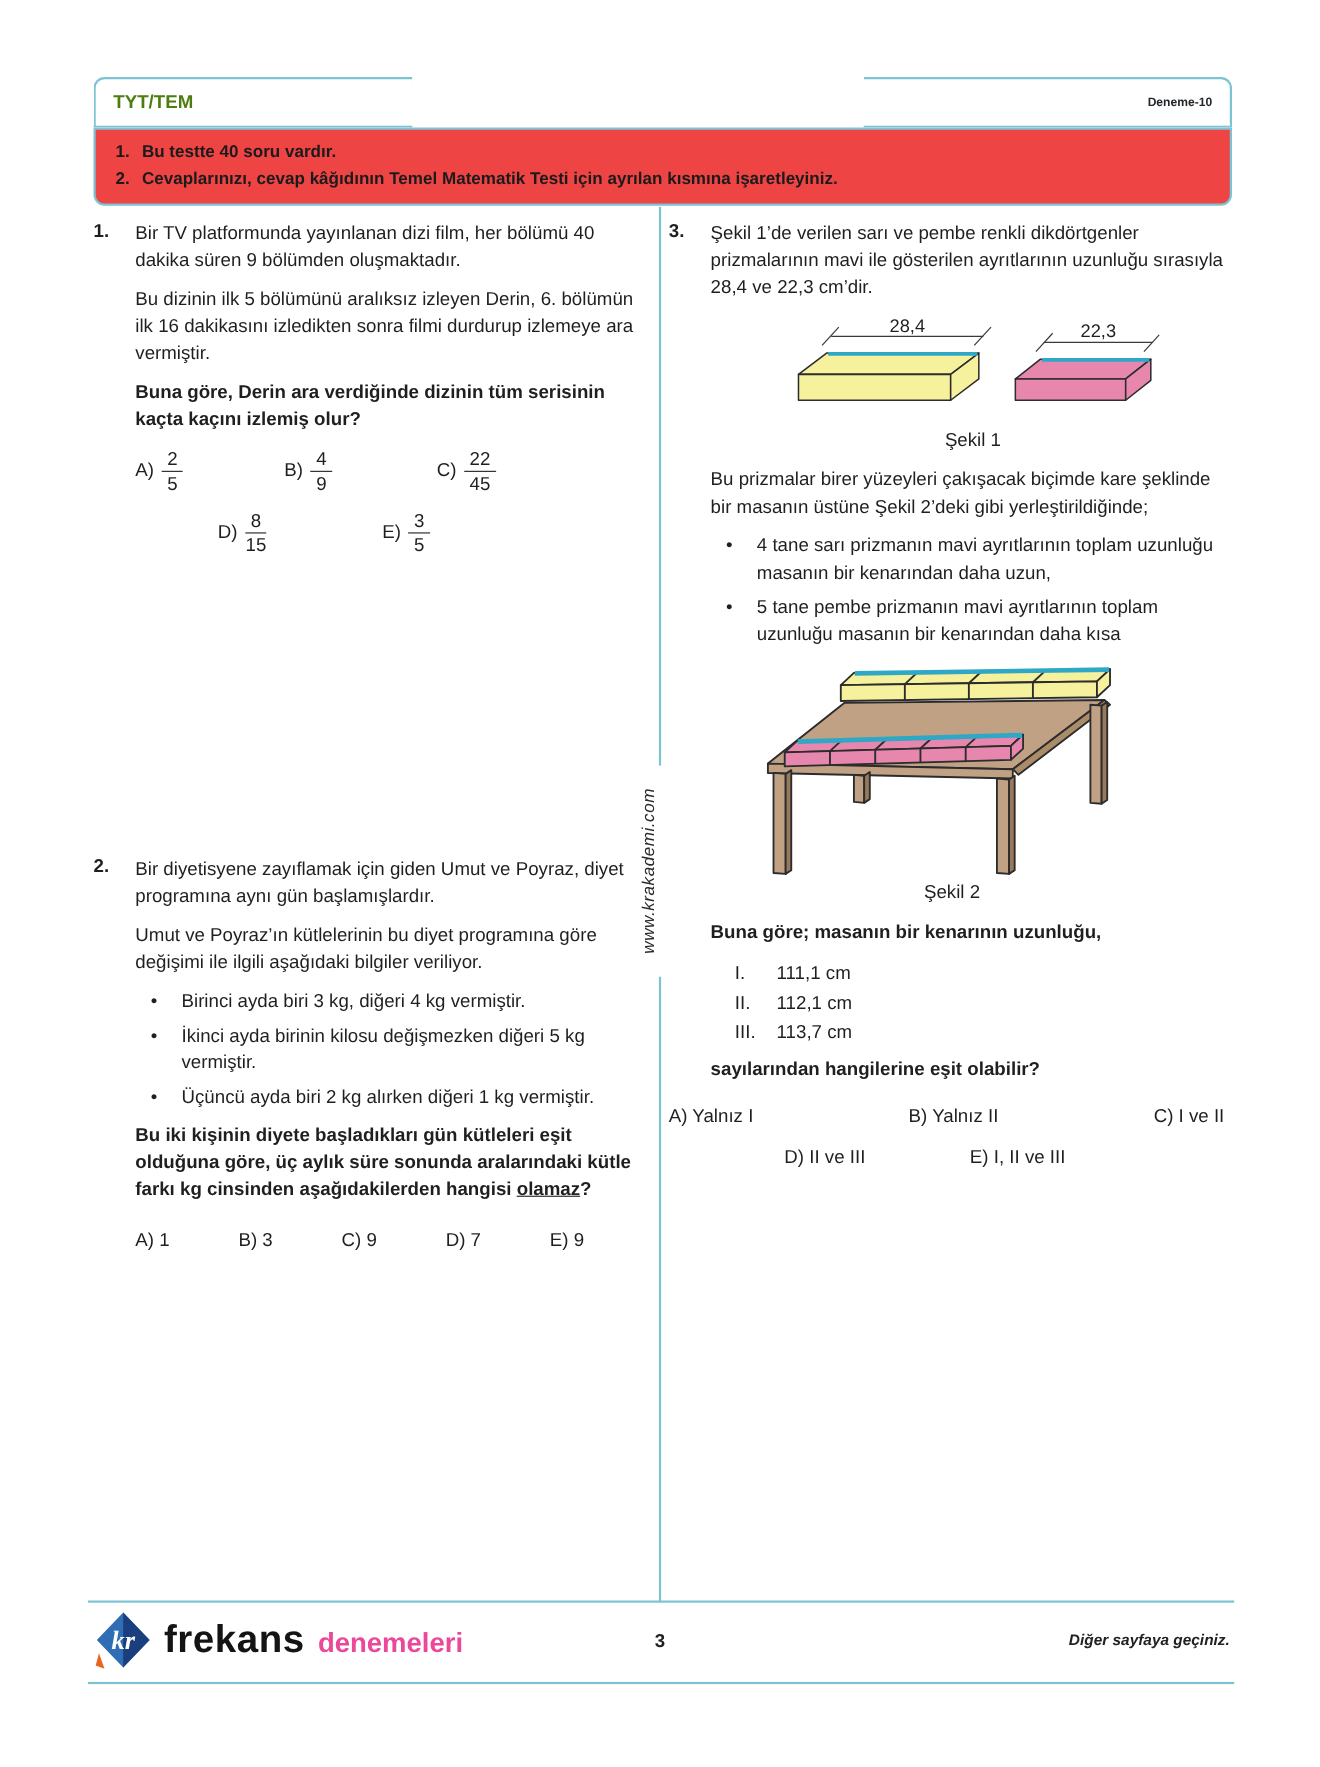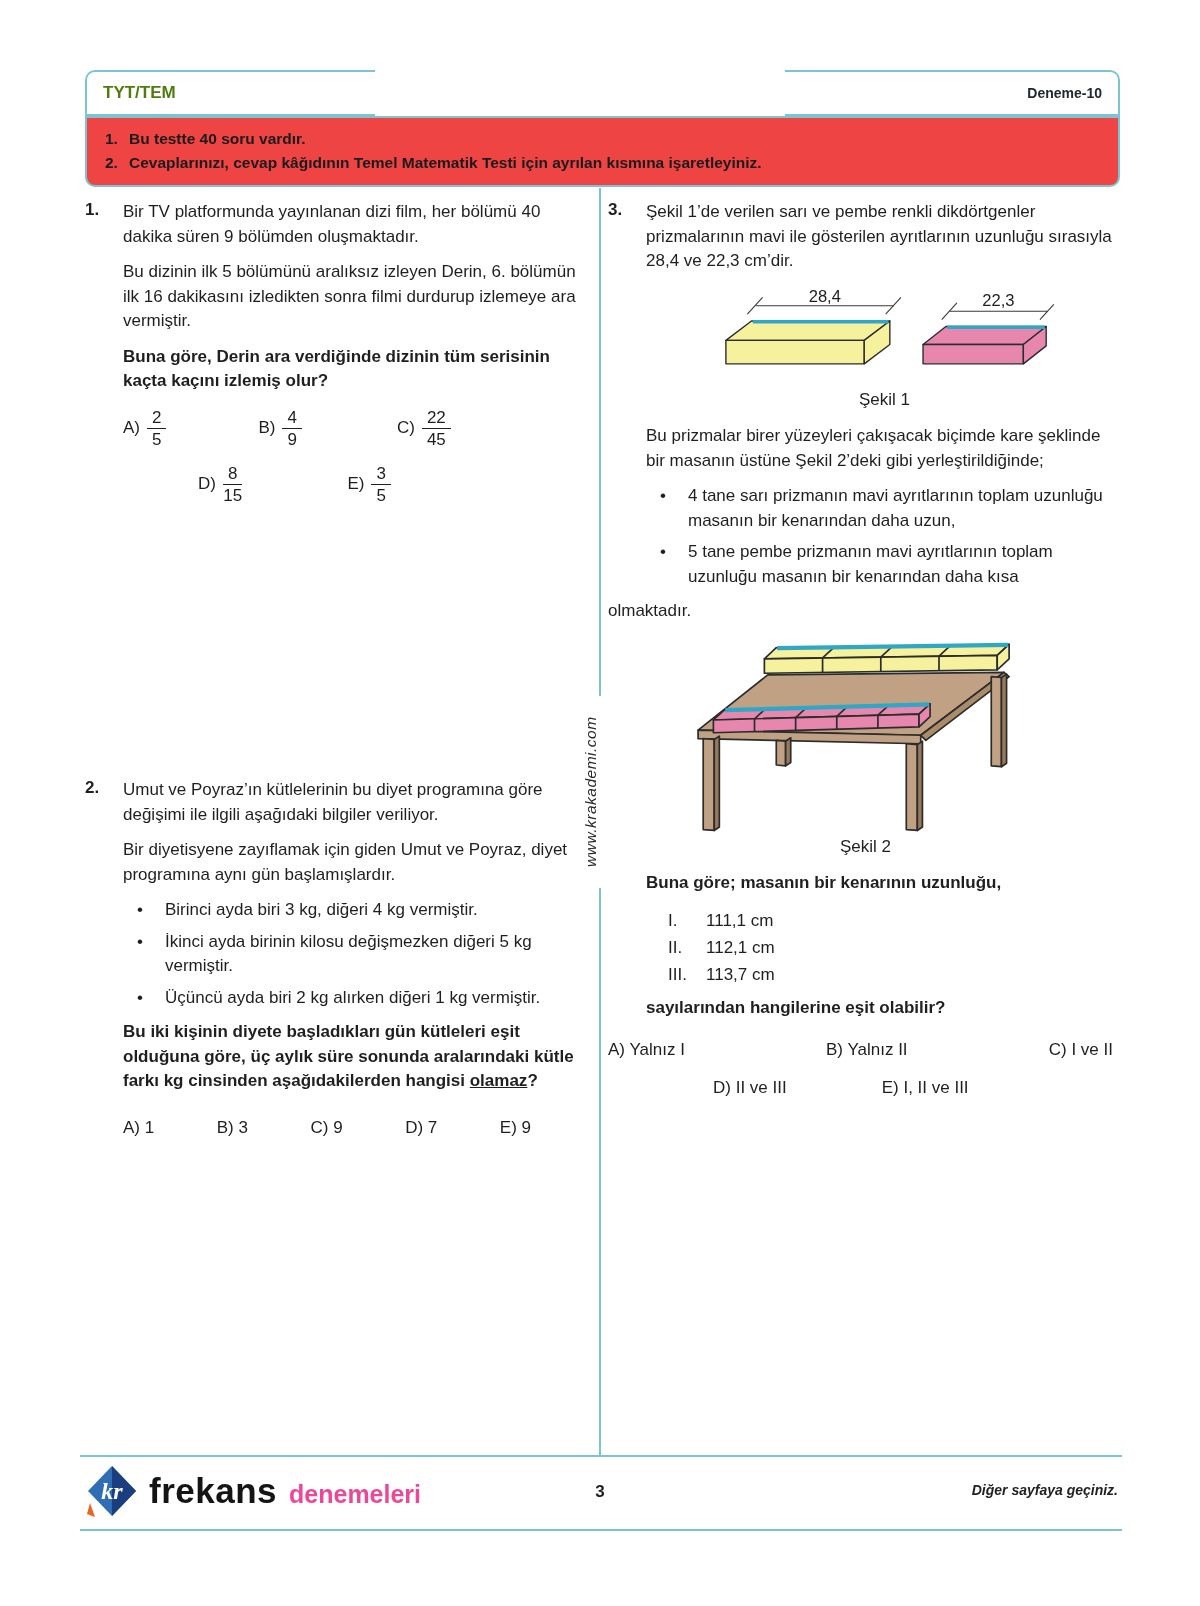--- a/index.html
+++ b/index.html
@@ -5,21 +5,21 @@
   html,body{margin:0;padding:0;background:#fff;}
   .page{position:relative;width:1200px;height:1606px;background:#ffffff;overflow:hidden;
         font-family:"Liberation Sans",sans-serif;color:#1f1f1f;}
   
   .hdr-box{position:absolute;top:70px;height:46px;box-sizing:border-box;border:2px solid #7cc4d4;background:#fff;}
   .hdr-left{left:85px;width:290px;border-radius:10px 0 0 0;border-right:none;}
   .hdr-left span{display:block;line-height:42px;padding-left:16px;font-weight:bold;font-size:17px;color:#4d7c0f;}
   .hdr-center{left:375px;width:410px;background:#5db6ca;border-color:#5db6ca;text-align:center;}
   .hdr-center span{display:block;line-height:42px;font-weight:bold;font-size:19px;color:#12222e;letter-spacing:.4px;}
   .hdr-right{left:785px;width:335px;border-radius:0 10px 0 0;border-left:none;text-align:right;}
-  .hdr-right span{display:block;line-height:42px;padding-right:16px;font-weight:bold;font-size:14px;color:#22272b;}
+  .hdr-right span{display:block;line-height:42px;padding-right:16px;font-weight:bold;font-size:11px;color:#22272b;}
   .instr{position:absolute;left:85px;top:116px;width:1035px;box-sizing:border-box;border:2px solid #7cc4d4;
          border-radius:0 0 10px 10px;background:#ef4444;padding:9px 18px 10px 18px;}
   .instr-row{font-weight:bold;font-size:15.5px;color:#1b1b1b;line-height:24px;}
   .instr-row .inum{display:inline-block;width:24px;}
   
   .vline{position:absolute;left:599px;width:2px;background:#7cc4d4;}
   .vline.seg1{top:188px;height:508px;}
   .vline.seg2{top:888px;height:568px;}
   .watermark{position:absolute;left:578px;top:694px;height:196px;width:26px;
              writing-mode:vertical-rl;transform:rotate(180deg);
@@ -143,22 +143,22 @@
               <span class="den">5</span>
             </span>
           </span>
         </div>
       </div>
     </div>
 
     <div class="question q2block">
       <span class="qnum">2.</span>
       <div class="qbody">
+        <p>Bir diyetisyene zayıflamak için giden Umut ve Poyraz, diyet programına aynı gün başlamışlardır.</p>
         <p>Umut ve Poyraz’ın kütlelerinin bu diyet programına göre değişimi ile ilgili aşağıdaki bilgiler veriliyor.</p>
-        <p>Bir diyetisyene zayıflamak için giden Umut ve Poyraz, diyet programına aynı gün başlamışlardır.</p>
         <div class="bullets">
           <div class="bullet">
             <span class="dot">•</span>
             <span class="btxt">Birinci ayda biri 3 kg, diğeri 4 kg vermiştir.</span>
           </div>
           <div class="bullet">
             <span class="dot">•</span>
             <span class="btxt">İkinci ayda birinin kilosu değişmezken diğeri 5 kg vermiştir.</span>
           </div>
           <div class="bullet">
@@ -214,21 +214,20 @@
         <div class="bullets">
           <div class="bullet">
             <span class="dot">•</span>
             <span class="btxt">4 tane sarı prizmanın mavi ayrıtlarının toplam uzunluğu masanın bir kenarından daha uzun,</span>
           </div>
           <div class="bullet">
             <span class="dot">•</span>
             <span class="btxt">5 tane pembe prizmanın mavi ayrıtlarının toplam uzunluğu masanın bir kenarından daha kısa</span>
           </div>
         </div>
-        <p style="margin-left:-38px;">olmaktadır.</p>
 
         <div class="fig" style="margin-left:-38px;">
           <svg width="465" height="198" viewBox="0 0 470 233">
 
             <polygon class="ol" points="38,112 120,47 398,44 300,118" fill="#c0a184"></polygon>
             <polygon class="ol" points="300,118 398,44 404,49 306,124" fill="#ab8c69"></polygon>
             <polygon class="ol" points="38,112 300,118 300,128 38,122" fill="#c0a184"></polygon>
 
             <polygon class="ol" points="383,49 395,50 395,155 383,154" fill="#c0a184"></polygon>
             <polygon class="ol" points="395,50 401,46 401,151 395,155" fill="#97795b"></polygon>

